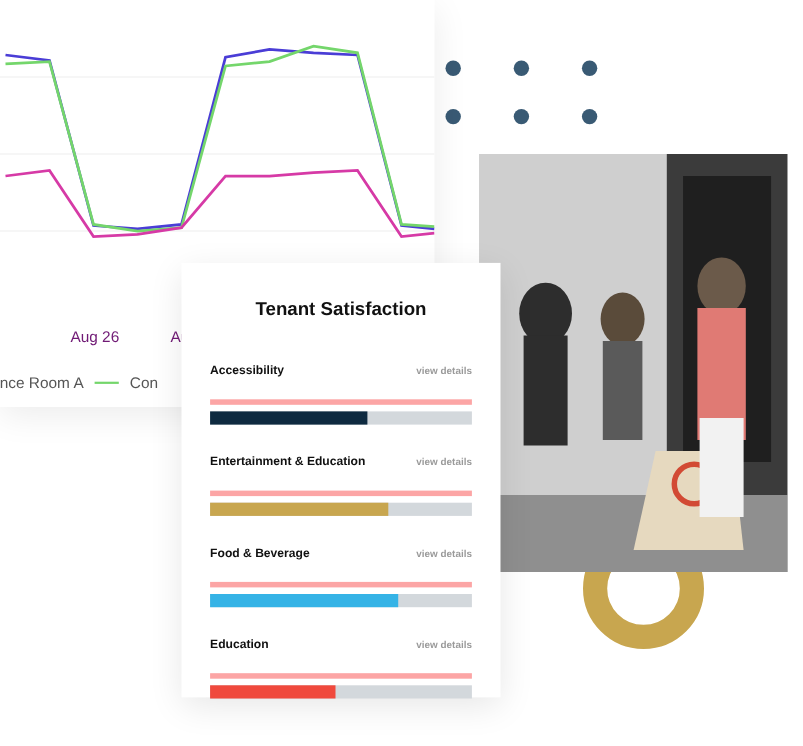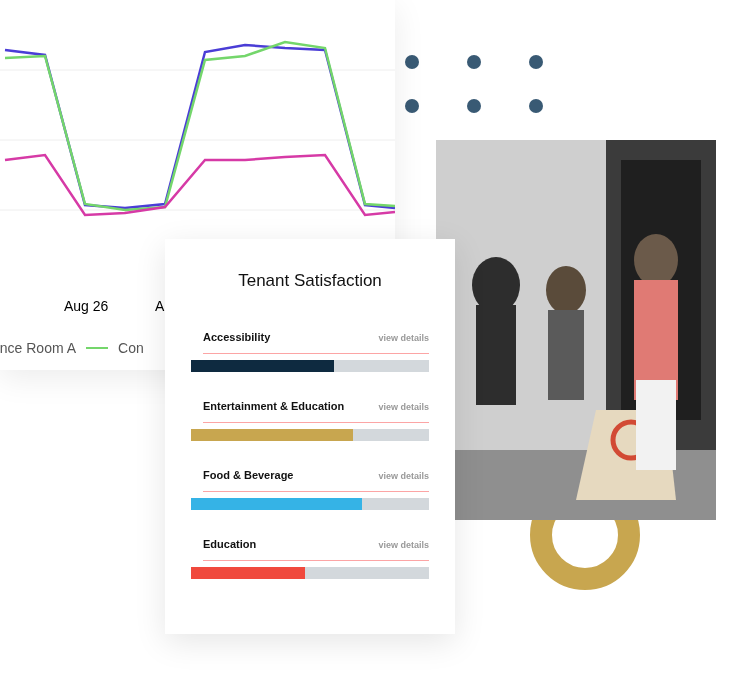--- a/index.html
+++ b/index.html
@@ -9,31 +9,31 @@
   .dotgrid { position: absolute; top: 55px; left: 405px; display: grid; grid-template-columns: repeat(3, 14px); grid-template-rows: repeat(2, 14px); gap: 30px 48px; }
   .dotgrid span { width: 14px; height: 14px; border-radius: 50%; background: #163d5c; opacity: .85; }
 
   
   .ring { position: absolute; top: 480px; left: 530px; width: 110px; height: 110px; border: 22px solid #c8a64f; border-radius: 50%; }
 
   
   .linecard { position: absolute; top: 0; left: 0; width: 395px; height: 370px; background: #fff; box-shadow: 0 8px 30px rgba(0,0,0,.08); }
   .linecard h2 { font-size: 20px; font-weight: 400; color: #444; padding: 18px 0 0 100px; }
   .linecard svg { display: block; }
-  .linecard .xlab { position: absolute; top: 298px; font-size: 14px; color: #000000; }
+  .linecard .xlab { position: absolute; top: 298px; font-size: 14px; color: #701a75; }
   .linecard .xlab.a { left: 64px; }
   .linecard .xlab.b { left: 155px; }
   .linecard .legend { position: absolute; top: 340px; left: -8px; font-size: 14px; color: #555; display: flex; align-items: center; gap: 10px; }
   .linecard .swatch { display:inline-block; width: 22px; height: 2px; background: #74d66b; }
 
   
   .satcard { position: absolute; top: 239px; left: 165px; width: 290px; height: 395px; background: #fff; box-shadow: 0 8px 30px rgba(0,0,0,.10); padding: 32px 26px 0; }
-  .satcard h2 { font-size: 17px; font-weight: 400; color: #111; text-align: center; margin-bottom: 40px; }
+  .satcard h2 { font-size: 17px; font-weight: 700; color: #111; text-align: center; margin-bottom: 40px; }
   .metric { margin-bottom: 28px; }
-  .metric .row { display: flex; justify-content: space-between; align-items: baseline; border-bottom: 1px solid #fca5a5; padding-bottom: 10px; margin-bottom: 6px; margin-left: 12px; }
+  .metric .row { display: flex; justify-content: space-between; align-items: baseline; border-bottom: 5px solid #fca5a5; padding-bottom: 20px; margin-bottom: 6px; }
   .metric .label { font-size: 11px; font-weight: 800; color: #111; }
   .metric .link { font-size: 9px; color: #9a9a9a; font-weight: 700; }
   .metric .bar { width: 100%; height: 12px; background: #d3d8dc; position: relative; }
   .metric .fill { position: absolute; top: 0; left: 0; bottom: 0; }
 
   
   .photo { position: absolute; top: 140px; left: 436px; width: 280px; height: 380px; overflow: hidden; background: #8e8e8e; }
   .photo svg { width: 100%; height: 100%; display: block; }
 </style>
 </head>

